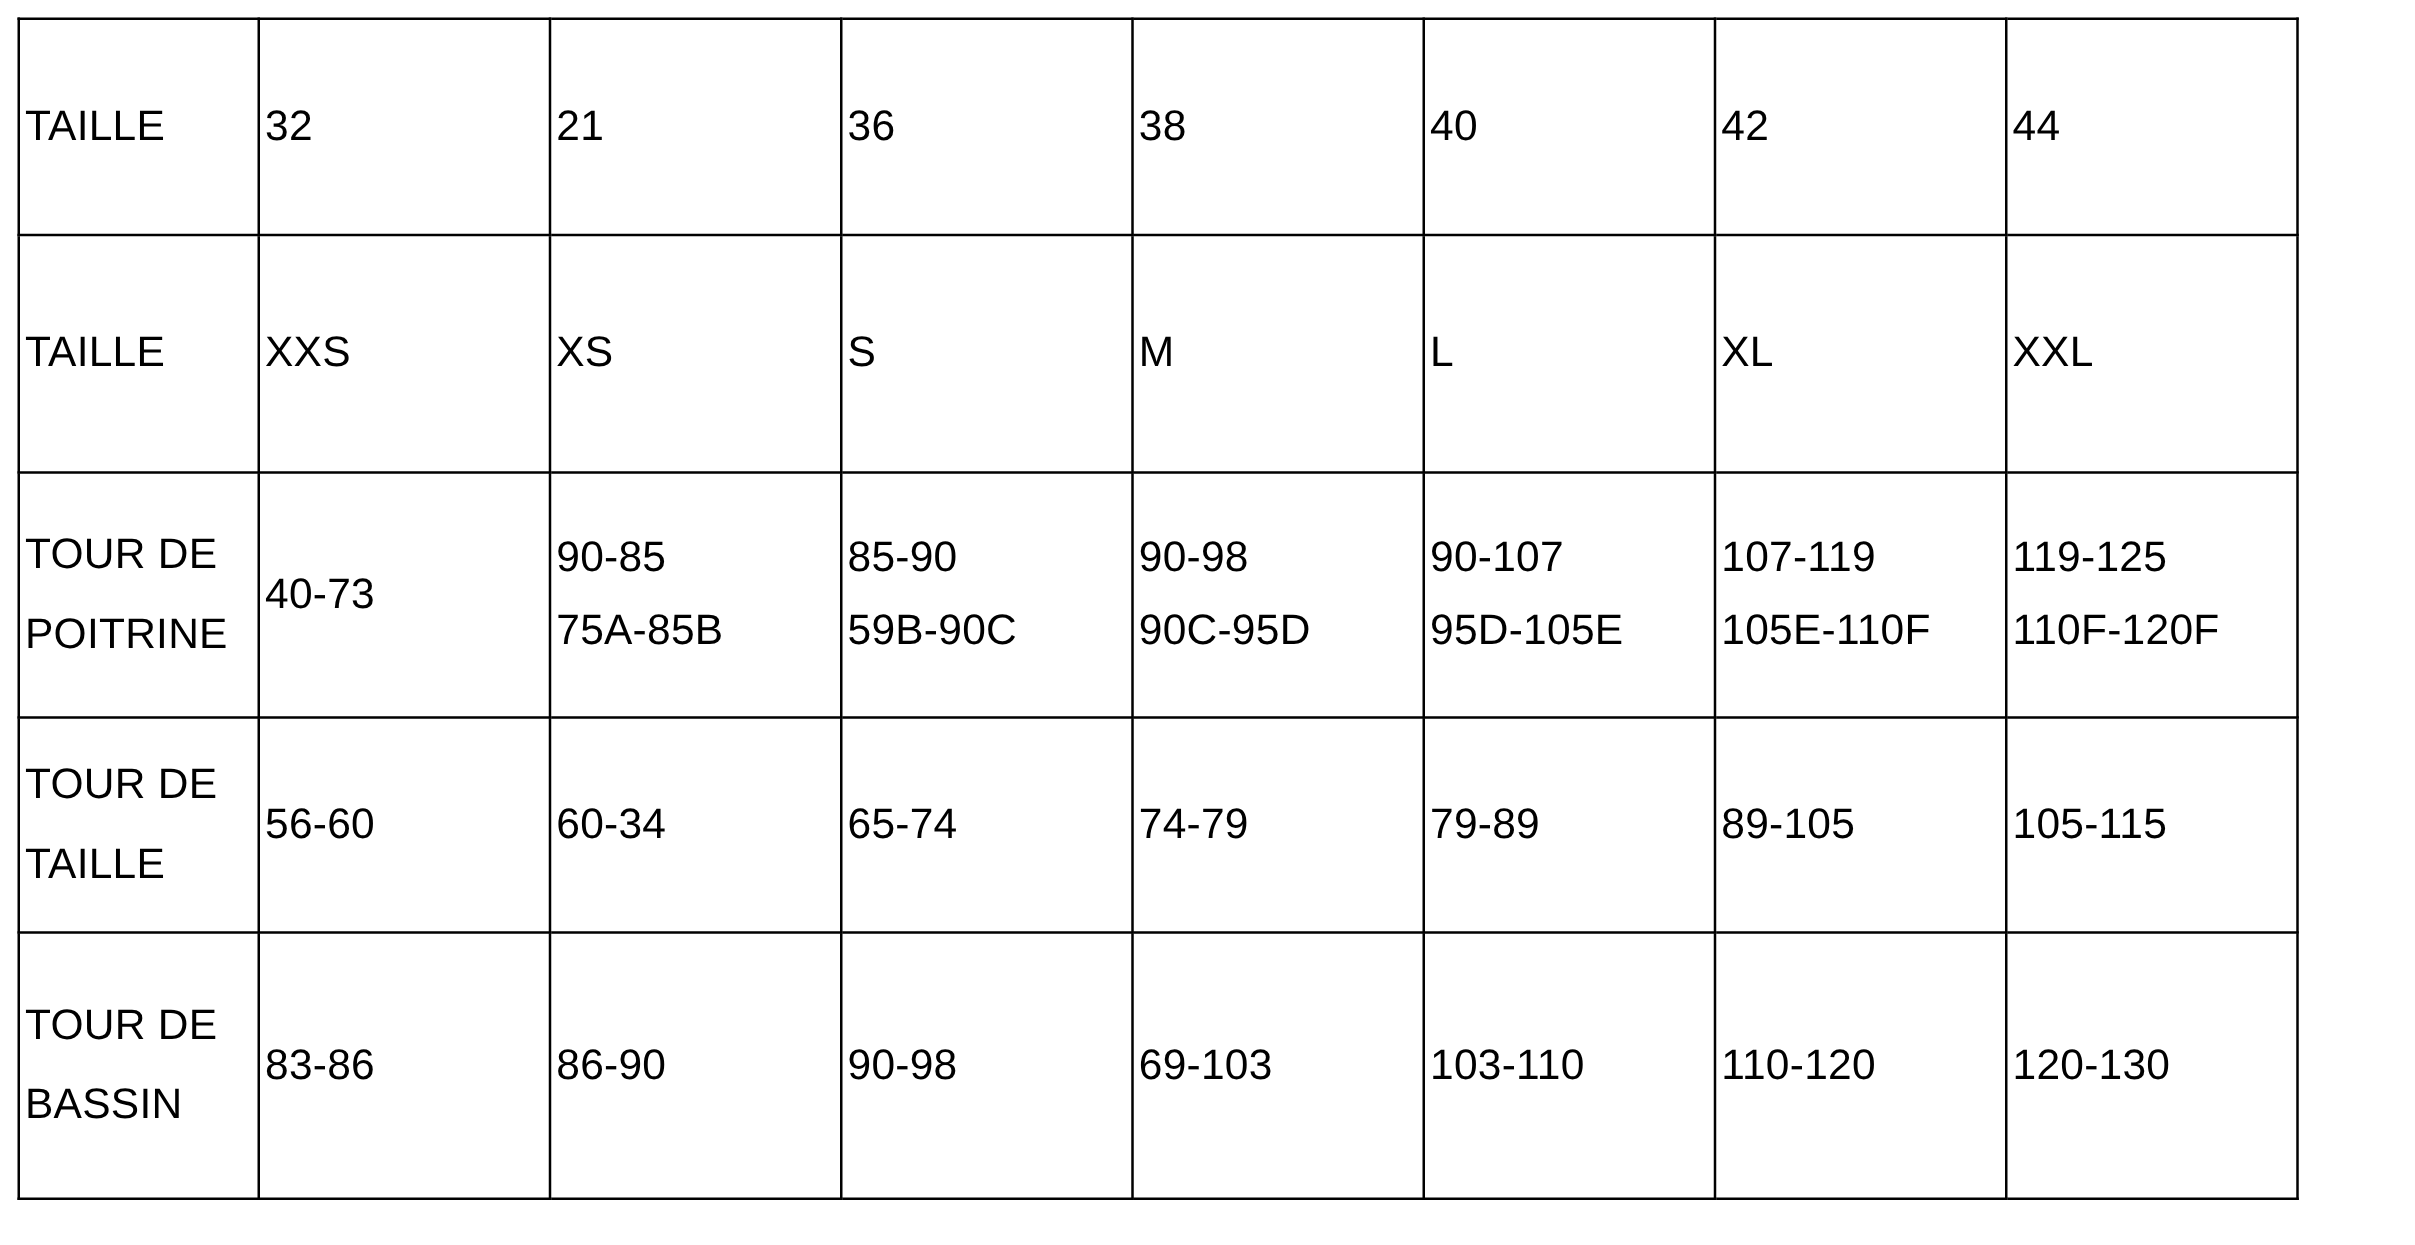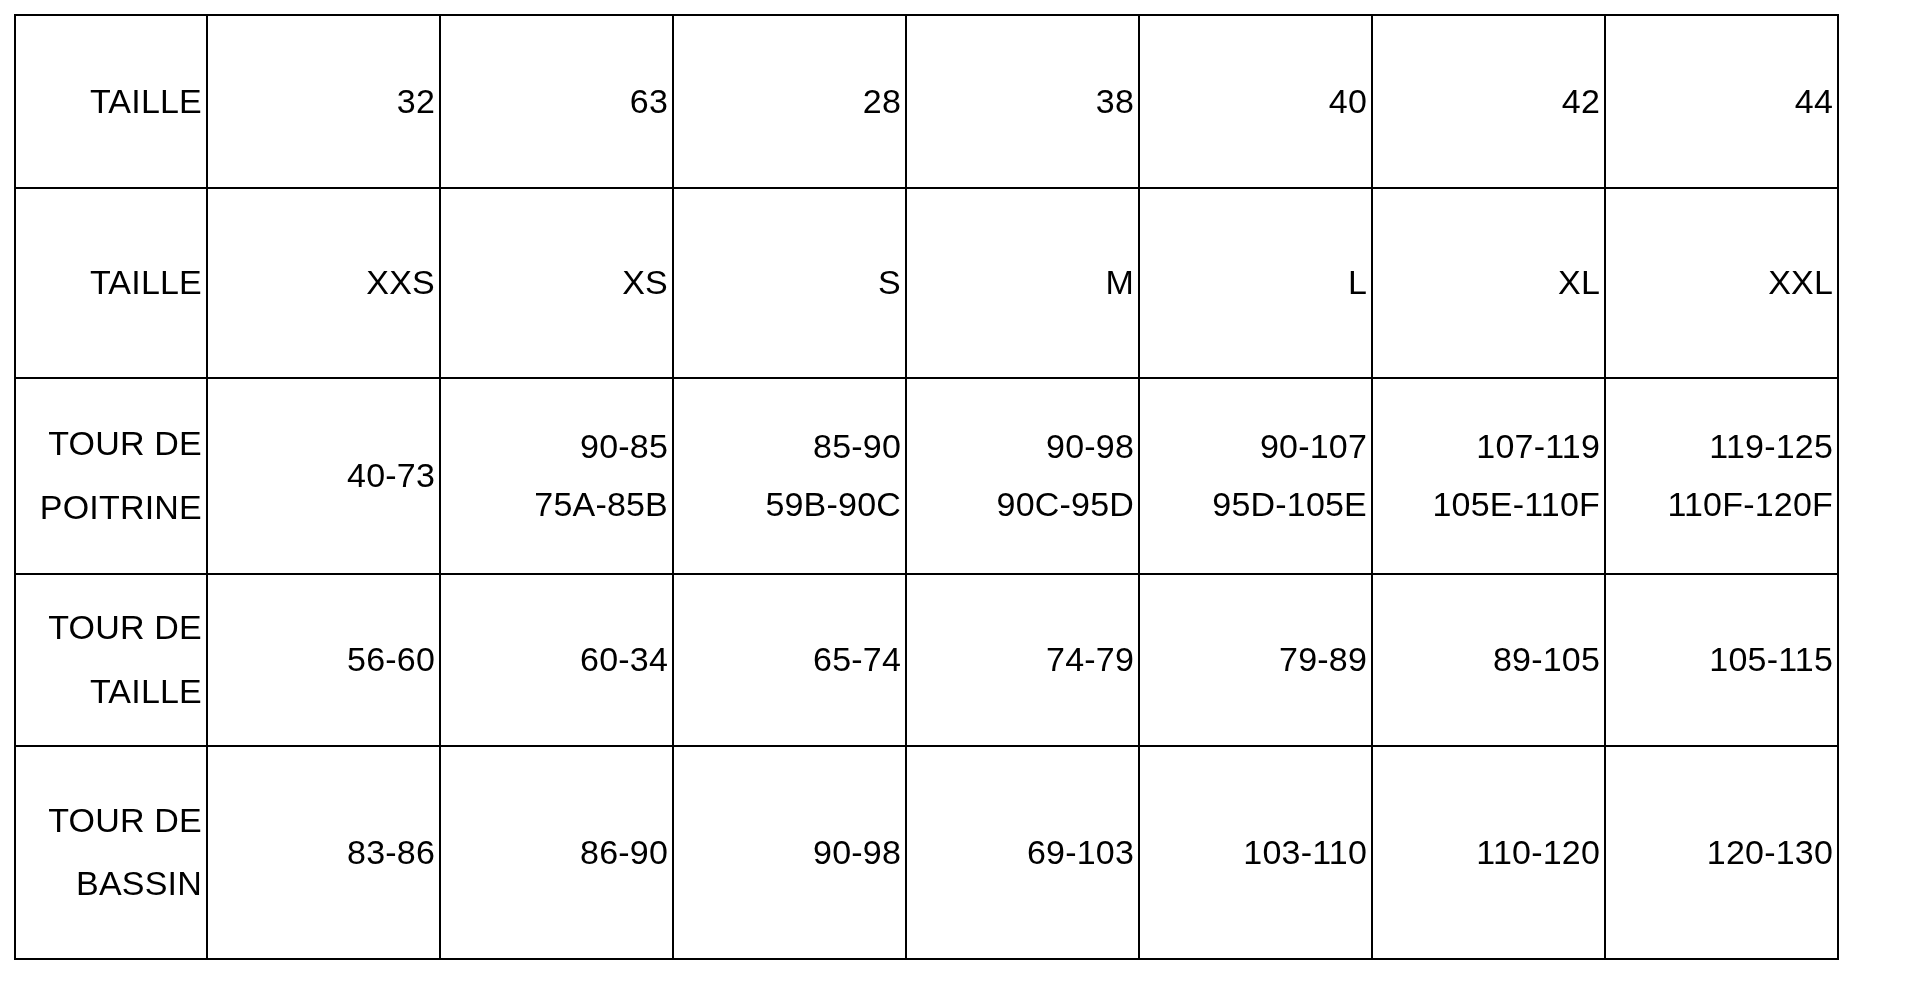--- a/index.html
+++ b/index.html
@@ -26,21 +26,21 @@
   table.size-chart {
     width: 1824px;
     height: 946px;
     border-collapse: collapse;
     table-layout: fixed;
     background: #ffffff;
   }
 
   table.size-chart td {
     border: 2px solid #000000;
-    text-align: right;
+    text-align: left;
     vertical-align: middle;
     padding: 0 4px;
     font-size: 34px;
     line-height: 1.33;
     font-weight: 400;
     color: #000000;
     letter-spacing: 0.2px;
   }
 
   
@@ -86,24 +86,24 @@
     </colgroup>
     <tbody>
         <tr class="r-1">
           <td class="label-cell">
             <span class="lbl-line">TAILLE</span>
           </td>
           <td class="value-cell">
             <span class="line">32</span>
           </td>
           <td class="value-cell">
-            <span class="line">63</span>
-          </td>
-          <td class="value-cell">
-            <span class="line">28</span>
+            <span class="line">21</span>
+          </td>
+          <td class="value-cell">
+            <span class="line">36</span>
           </td>
           <td class="value-cell">
             <span class="line">38</span>
           </td>
           <td class="value-cell">
             <span class="line">40</span>
           </td>
           <td class="value-cell">
             <span class="line">42</span>
           </td>

